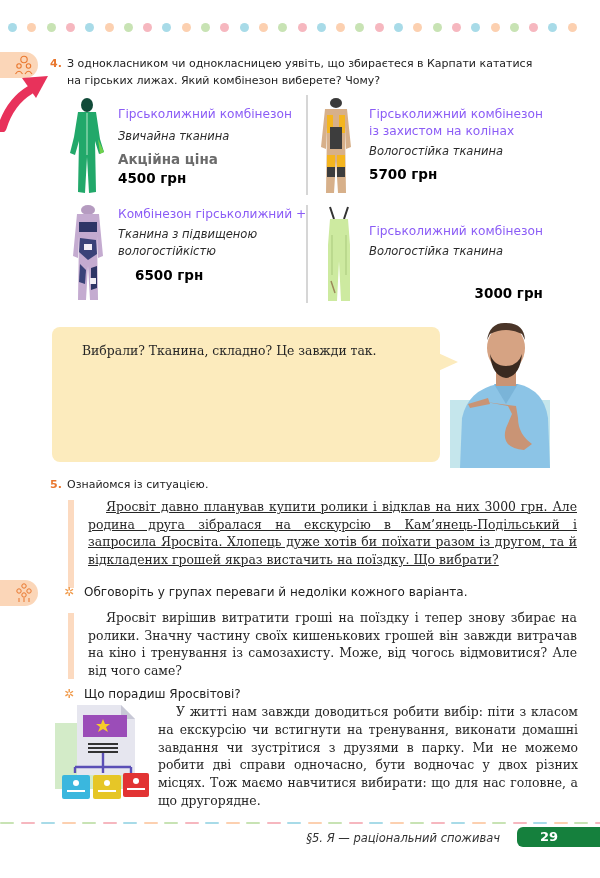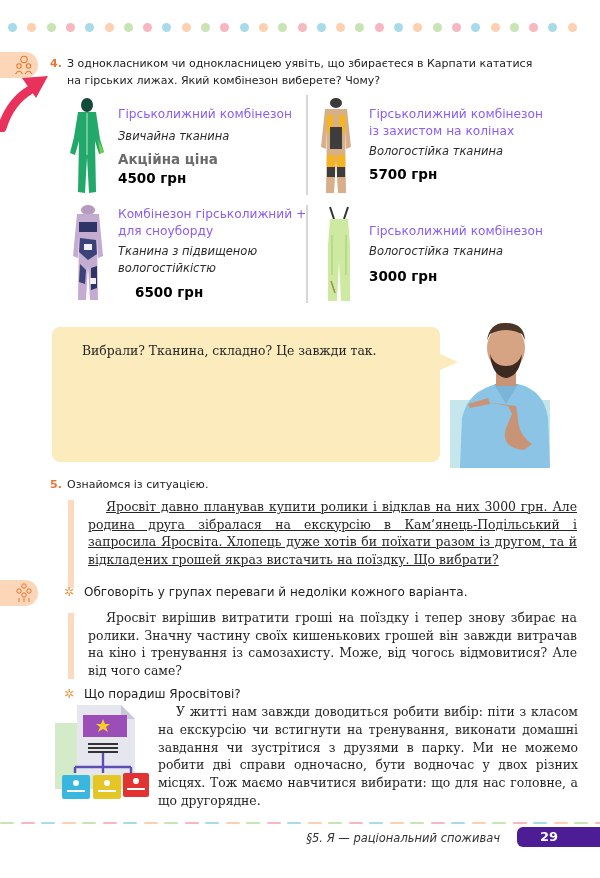--- a/index.html
+++ b/index.html
@@ -41,21 +41,21 @@
   .serif-block { position: absolute; font-family: "DejaVu Serif", serif; font-size: 12.4px; line-height: 17.6px; color: #262626; text-align: justify; }
   .bar { position: absolute; width: 6px; background: #fcdac0; }
 
   .bullet { position: absolute; font-size: 12px; line-height: 16px; color: #222; }
   .bullet .sun { color: #f09a4a; display: inline-block; width: 20px; font-size: 12px; }
 
   
   .dashes { position: absolute; top: 822px; left: 0; width: 600px; height: 3px; }
   .dashes span { position: absolute; top: 0; width: 14px; height: 2px; border-radius: 1px; }
   .footer-title { position: absolute; right: 100px; top: 831px; font-size: 11.5px; font-style: italic; color: #333; }
-  .page-num { position: absolute; left: 517px; top: 827px; width: 83px; height: 20px; background: #4c1d95; border-radius: 6px 0 0 6px; color: #fff; font-weight: bold; font-size: 13px; line-height: 20px; padding-left: 23px; }
+  .page-num { position: absolute; left: 517px; top: 827px; width: 83px; height: 20px; background: #15803d; border-radius: 6px 0 0 6px; color: #fff; font-weight: bold; font-size: 13px; line-height: 20px; padding-left: 23px; }
 
   .man { position: absolute; left: 448px; top: 318px; }
   .illus { position: absolute; left: 55px; top: 705px; }
 </style>
 </head>
 <body>
 
 <div class="dots" id="dots">
     <span style="left: 0px; background: rgb(168, 219, 232);"></span>
     <span style="left: 19.3px; background: rgb(252, 208, 176);"></span>
@@ -146,38 +146,37 @@
   <path d="M7 10 L29 10 L33 52 L28 54 L27 32 L28 96 L20 96 L18 62 L16 96 L8 96 L9 32 L8 54 L3 52 Z" fill="#c4abd0"></path>
   <rect x="9" y="18" width="18" height="10" fill="#2e3566"></rect>
   <path d="M10 34 L26 36 L27 50 L18 56 L9 48 Z" fill="#3a4278"></path>
   <path d="M10 60 L16 66 L15 80 L9 78 Z" fill="#3a4278"></path>
   <path d="M21 64 L27 62 L27 84 L21 86 Z" fill="#2e3566"></path>
   <rect x="14" y="40" width="8" height="6" fill="#f2eef6"></rect>
   <rect x="20" y="74" width="6" height="6" fill="#f2eef6"></rect>
 </svg>
 <div class="product" style="left:118px; top:206px;">
   <div class="name">Комбінезон гірськолижний +</div>
-  <div class="name">для сноуборду</div>
   <div class="fabric" style="margin-top:3px;">Тканина з підвищеною</div>
   <div class="fabric" style="margin-top:0;">вологостійкістю</div>
   <div class="price" style="margin-top:6px;margin-left:17px;">6500 грн</div>
 </div>
 
 <div class="vdiv" style="left:306px; top:205px; height:98px;"></div>
 
 <svg class="suit" style="left:322px; top:205px;" width="34" height="100" viewBox="0 0 34 100">
   <path d="M8 2 L12 14 M26 2 L22 14" stroke="#333" stroke-width="2"></path>
   <path d="M8 14 L26 14 L28 40 L28 96 L19 96 L17 56 L15 96 L6 96 L6 40 Z" fill="#cdeaa0"></path>
   <path d="M10 30 L10 70 M24 30 L24 70" stroke="#a9c97d" stroke-width="1"></path>
   <path d="M9 76 L13 88" stroke="#9c8a5a" stroke-width="1.5"></path>
 </svg>
 <div class="product" style="left:369px; top:223px;">
   <div class="name">Гірськолижний комбінезон</div>
   <div class="fabric" style="margin-top:3px;">Вологостійка тканина</div>
-  <div class="price" style="margin-top:7px;">3000 грн</div>
+  <div class="price" style="margin-top:24px;text-align:right;">3000 грн</div>
 </div>
 
 <div class="bubble">
   <div class="inner">
     <p class="indent">Вибрали? Тканина, складно? Це завжди так.</p>
   </div>
 </div>
 <div class="bubble-tail"></div>
 
 <svg class="man" width="110" height="150" viewBox="0 0 110 150">

